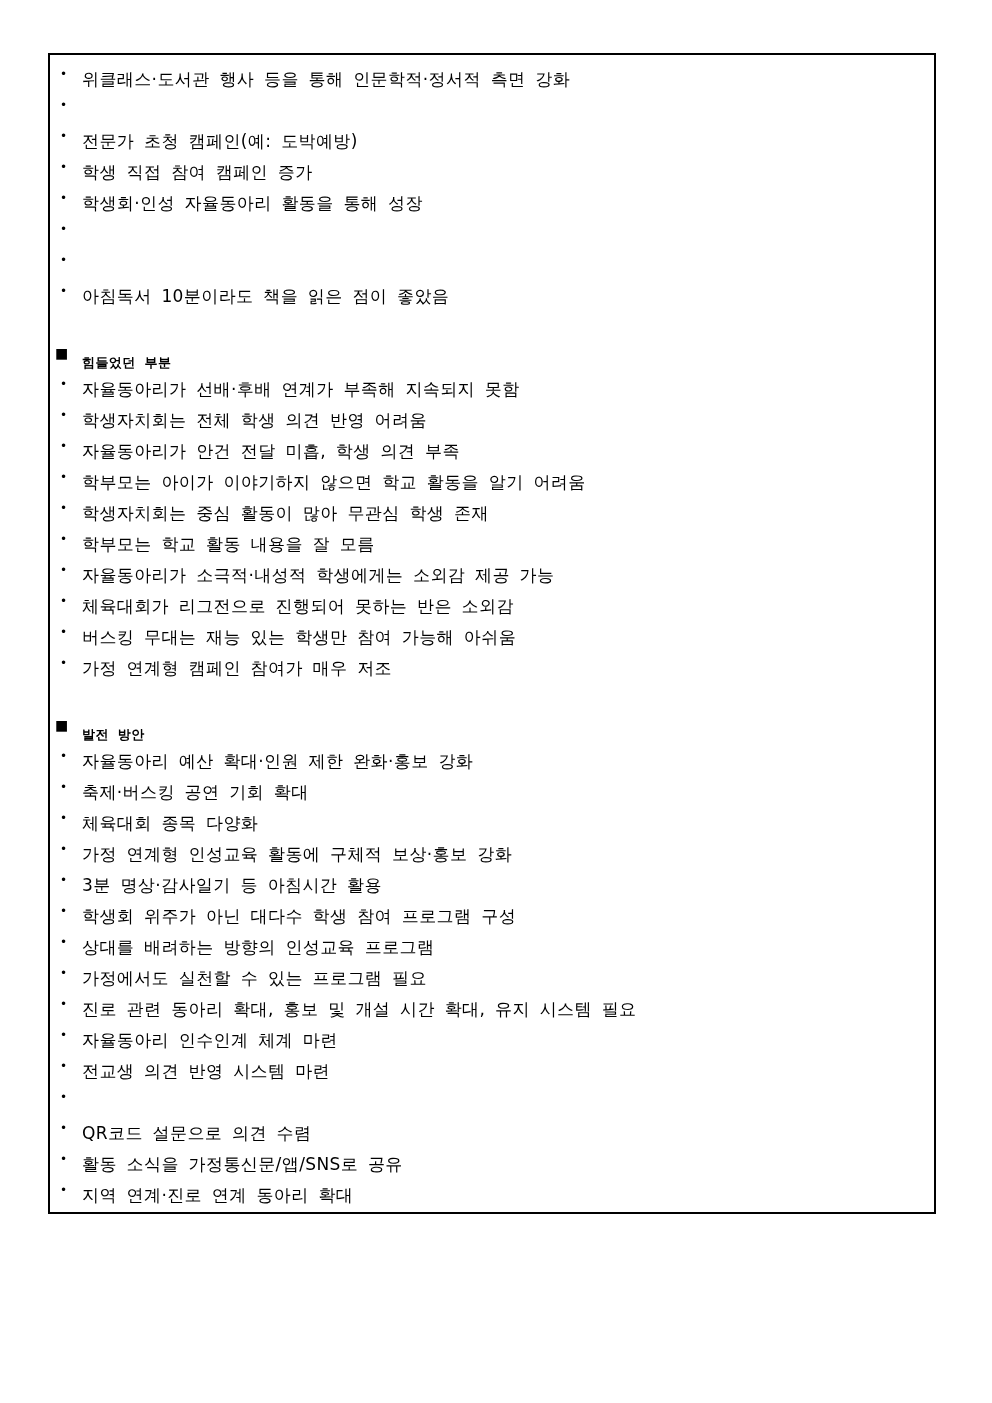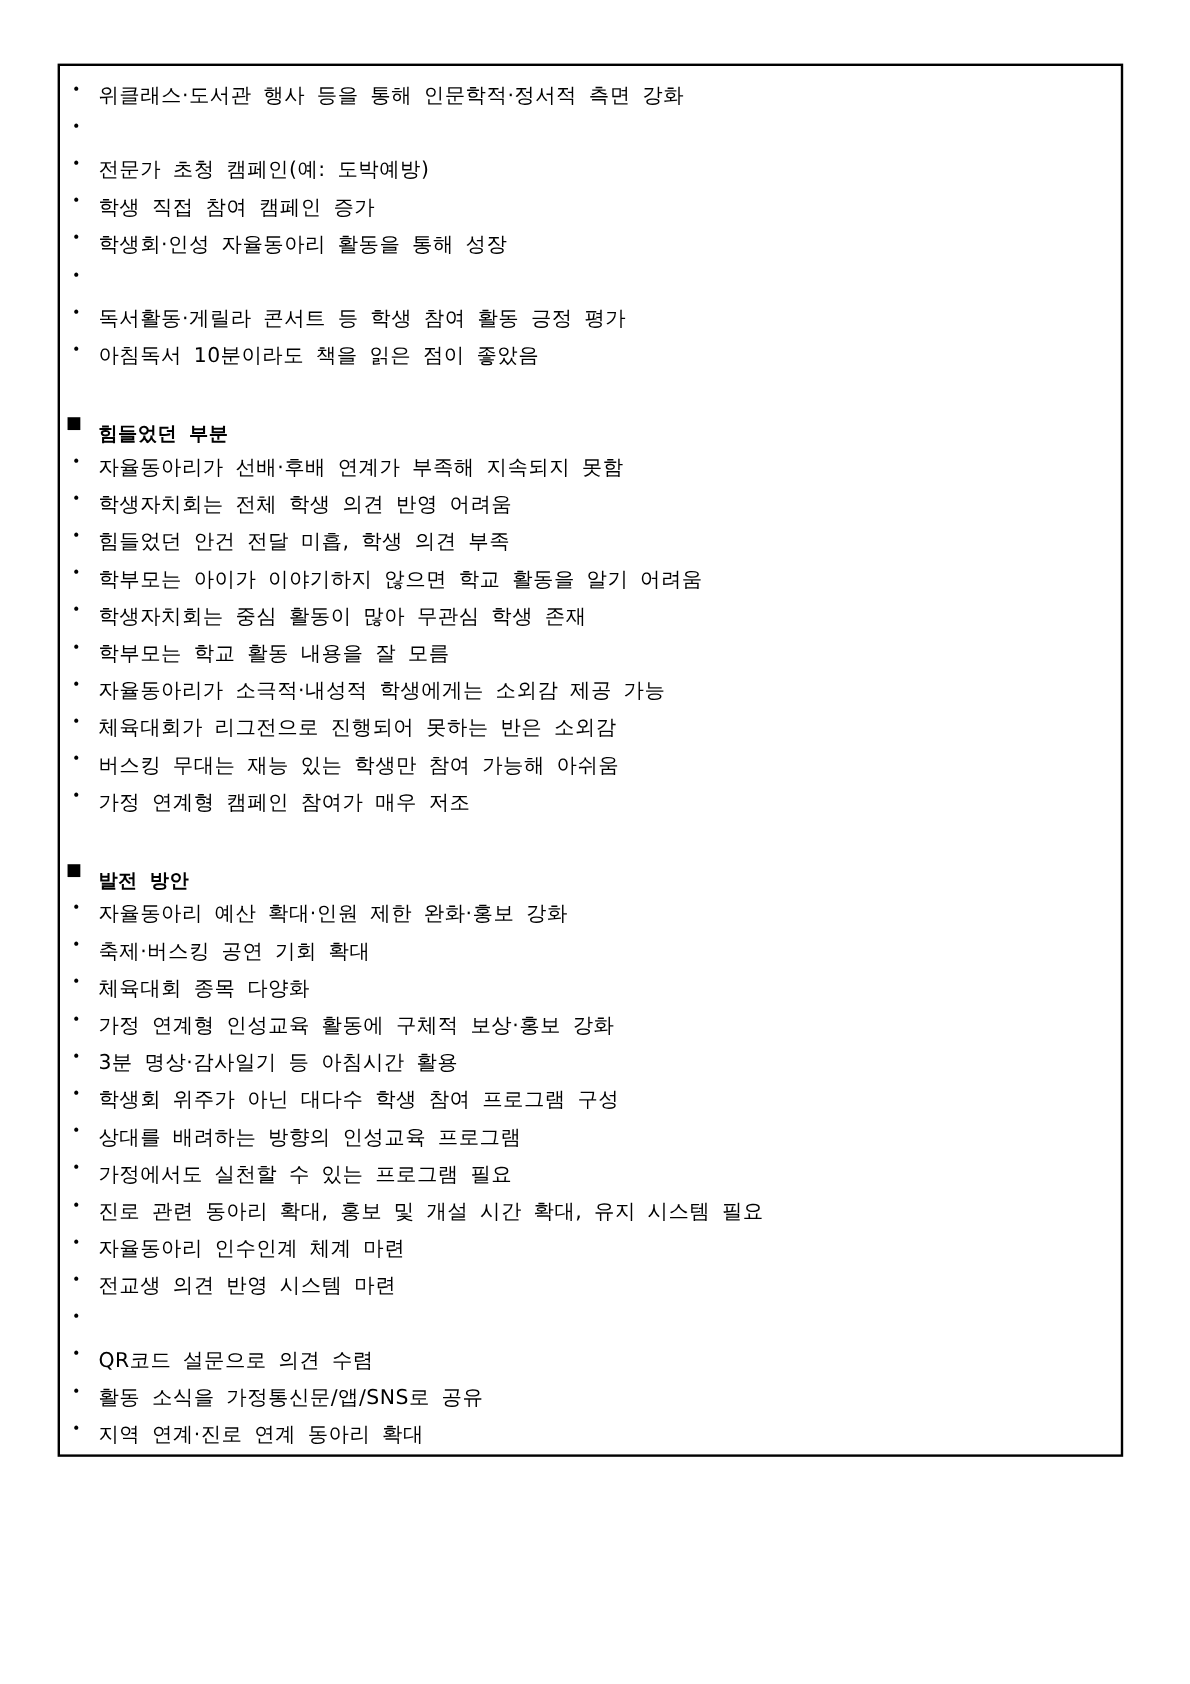--- a/index.html
+++ b/index.html
@@ -49,21 +49,21 @@
     font-weight: bold;
     white-space: nowrap;
   }
   .marker {
     flex: 0 0 27px;
     box-sizing: border-box;
     font-size: 14px;
     line-height: 1;
   }
   .header-text {
-    font-size: 16px;
+    font-size: 13px;
     letter-spacing: 0.4px;
     word-spacing: 4px;
     margin-top: 20px;
   }
 </style>
 </head>
 <body>
 
 <div class="page">
   <div class="doc-box">
@@ -92,21 +92,20 @@
     <span class="bullet">•</span>
     <span class="txt">학생회·인성 자율동아리 활동을 통해 성장</span>
   </div>
 
   <div class="row">
     <span class="bullet">•</span>
   </div>
 
   <div class="row">
     <span class="bullet">•</span>
-    <span class="txt">독서활동·게릴라 콘서트 등 학생 참여 활동 긍정 평가</span>
   </div>
 
   <div class="row">
     <span class="bullet">•</span>
     <span class="txt">아침독서 10분이라도 책을 읽은 점이 좋았음</span>
   </div>
 </div>
 
     <div class="section-header">
       <span class="marker">■</span>
@@ -118,21 +117,21 @@
     <span class="txt">자율동아리가 선배·후배 연계가 부족해 지속되지 못함</span>
   </div>
 
   <div class="row">
     <span class="bullet">•</span>
     <span class="txt">학생자치회는 전체 학생 의견 반영 어려움</span>
   </div>
 
   <div class="row">
     <span class="bullet">•</span>
-    <span class="txt">힘들었던 안건 전달 미흡, 학생 의견 부족</span>
+    <span class="txt">자율동아리가 안건 전달 미흡, 학생 의견 부족</span>
   </div>
 
   <div class="row">
     <span class="bullet">•</span>
     <span class="txt">학부모는 아이가 이야기하지 않으면 학교 활동을 알기 어려움</span>
   </div>
 
   <div class="row">
     <span class="bullet">•</span>
     <span class="txt">학생자치회는 중심 활동이 많아 무관심 학생 존재</span>

